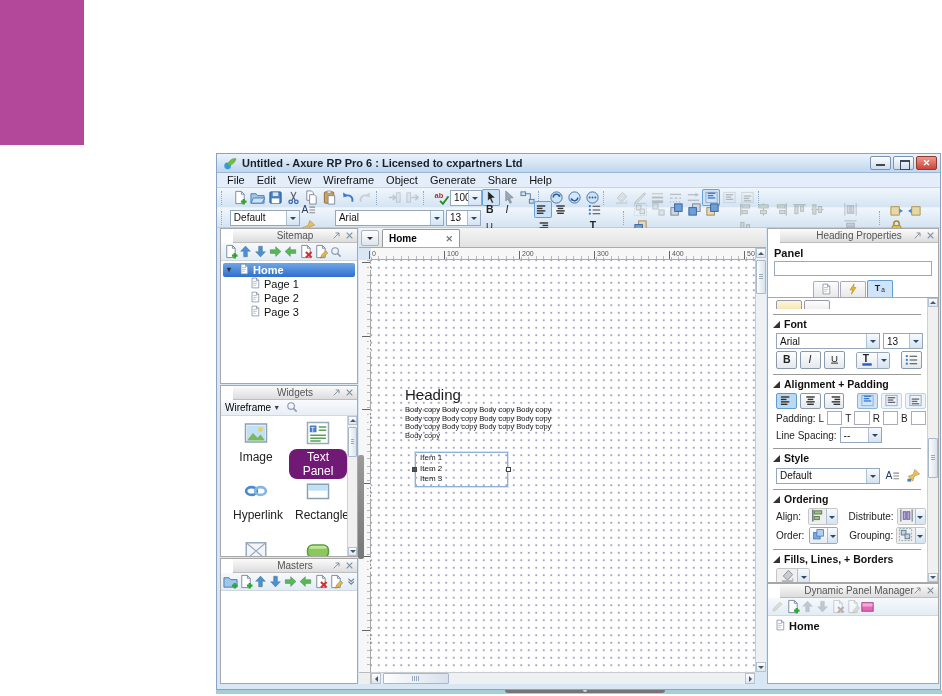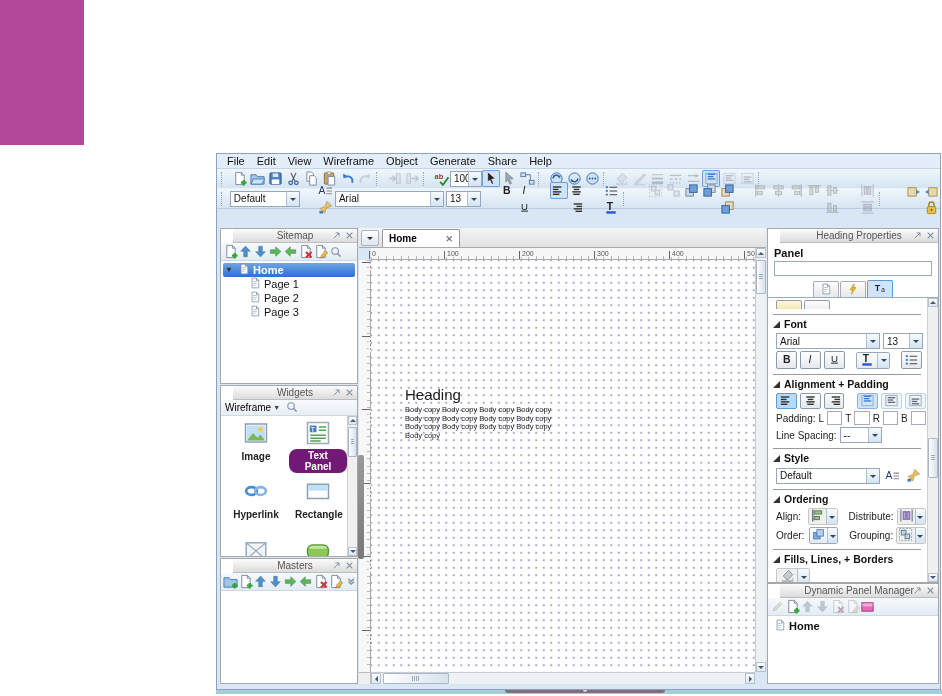--- a/index.html
+++ b/index.html
@@ -59,21 +59,21 @@
   .trow .pageic{flex:0 0 auto;}
   .trow.selrow{margin:0 2px;padding-left:4px;border-radius:2px;color:#fff;font-weight:bold;background:linear-gradient(#6ea6e8,#2f6fce);}
   .twist{width:8px;font-size:8px;color:#333;line-height:8px;}
 
   
   .catbar{height:16px;flex:0 0 16px;display:flex;align-items:center;background:linear-gradient(#f8fafc,#e8eef5);border-bottom:1px solid #d0d8e0;font-size:10px;padding:0 4px;gap:2px;}
   .catbar .caret{font-size:7px;color:#345;}
   .wlist{position:relative;flex:1;background:#fff;overflow:hidden;}
   .wcell{position:absolute;width:58px;text-align:center;}
   .wcell .wic{height:26px;display:flex;align-items:center;justify-content:center;}
-  .wcell .wlabel{font-size:10px;color:#222;margin-top:3px;display:inline-block;padding:1px 6px;border-radius:8px;font-weight:bold;}
+  .wcell .wlabel{font-size:12px;color:#222;margin-top:3px;display:inline-block;padding:1px 6px;border-radius:8px;}
   .wcell.wsel .wlabel{background:#701a75;color:#fff;}
   .wscroll{position:absolute;right:0;top:0;bottom:0;width:10px;background:#f0f0f0;border-left:1px solid #d0d0d0;}
 
   
   .sbtn{position:absolute;background:linear-gradient(#fdfdfd,#dfe7ef);border:1px solid #b4c2d2;display:flex;align-items:center;justify-content:center;}
   .sbtn::after{content:"";border:3px solid transparent;}
   .sbtn.up::after{border-bottom-color:#4a5a6e;margin-top:-3px;}
   .sbtn.down::after{border-top-color:#4a5a6e;margin-bottom:-3px;}
   .sbtn.left::after{border-right-color:#4a5a6e;margin-left:-3px;}
   .sbtn.right::after{border-left-color:#4a5a6e;margin-right:-3px;}
@@ -130,34 +130,48 @@
   .cbtn{display:inline-flex;height:17px;border:1px solid #9aa8b8;border-radius:2px;overflow:hidden;}
   .cbtn .face{width:20px;display:flex;align-items:center;justify-content:center;background:linear-gradient(#fdfdfd,#e6ebf0);}
   .cbtn .dd{width:12px;}
   .cbtn.dis{border-color:#c6c6c6;}
   .cbtn.dis .face{background:#efefef;}
   .pscroll{position:absolute;right:0;top:0;bottom:0;width:11px;background:#f0f0f0;border-left:1px solid #d0d0d0;}
 
   #dpm{top:355px;bottom:0;}
   .dpmlist{flex:1;background:#fff;padding-top:3px;}
 
-  .ru{font-size:0;text-align:right;}
+  .ru{font-size:0;}
 </style>
 </head>
 <body>
 
 <div id="stage">
   <div id="accent" style="background: rgb(179, 72, 154);"></div>
   <div id="tealrule" style="background: rgb(165, 206, 216);"></div>
   <div id="dragbar">
       <i></i>
     </div>
 
   <div id="win">
 
+    <div class="titlebar">
+      <span class="ic">
+          <svg width="15" height="15" viewBox="0 0 16 16">
+            <circle cx="6" cy="10.5" r="3.6" fill="#3a9ad9"></circle>
+            <path d="M6 10.5C7 4.5 11.5 2 15 3c-.8 4-4 6.5-9 7.5z" fill="#6cbf3f" stroke="#4c8f2a" stroke-width=".4"></path>
+          </svg>
+        </span>
+      <span class="ttl">Untitled - Axure RP Pro 6 : Licensed to cxpartners Ltd</span>
+      <span class="winbtns">
+        <span class="wbtn min"></span>
+        <span class="wbtn max"></span>
+        <span class="wbtn close"></span>
+      </span>
+    </div>
 
     <div class="menubar">
       <span>File</span>
       <span>Edit</span>
       <span>View</span>
       <span>Wireframe</span>
       <span>Object</span>
       <span>Generate</span>
       <span>Share</span>
       <span>Help</span>
@@ -841,20 +855,27 @@
           </div>
         <div class="splitterdark"></div>
 
         <div class="surface">
           <div class="cv-heading">Heading</div>
           <div class="cv-body">
             <div>Body copy Body copy Body copy Body copy</div>
             <div>Body copy Body copy Body copy Body copy</div>
             <div>Body copy Body copy Body copy Body copy</div>
             <div>Body copy</div>
+          </div>
+          <div class="cv-list">
+            <div>Item 1</div>
+            <div>Item 2</div>
+            <div>Item 3</div>
+            <span class="handle l"></span>
+            <span class="handle r"></span>
           </div>
         </div>
 
         <div class="cvscroll">
           <span class="sbtn up" style="left:0;right:0;top:0;height:10px;"></span>
           <span class="sthumb" style="left:0;right:0;top:12px;height:34px;">
               <span class="grips"></span>
             </span>
           <span class="sbtn down" style="left:0;right:0;bottom:0;height:10px;"></span>
         </div>

